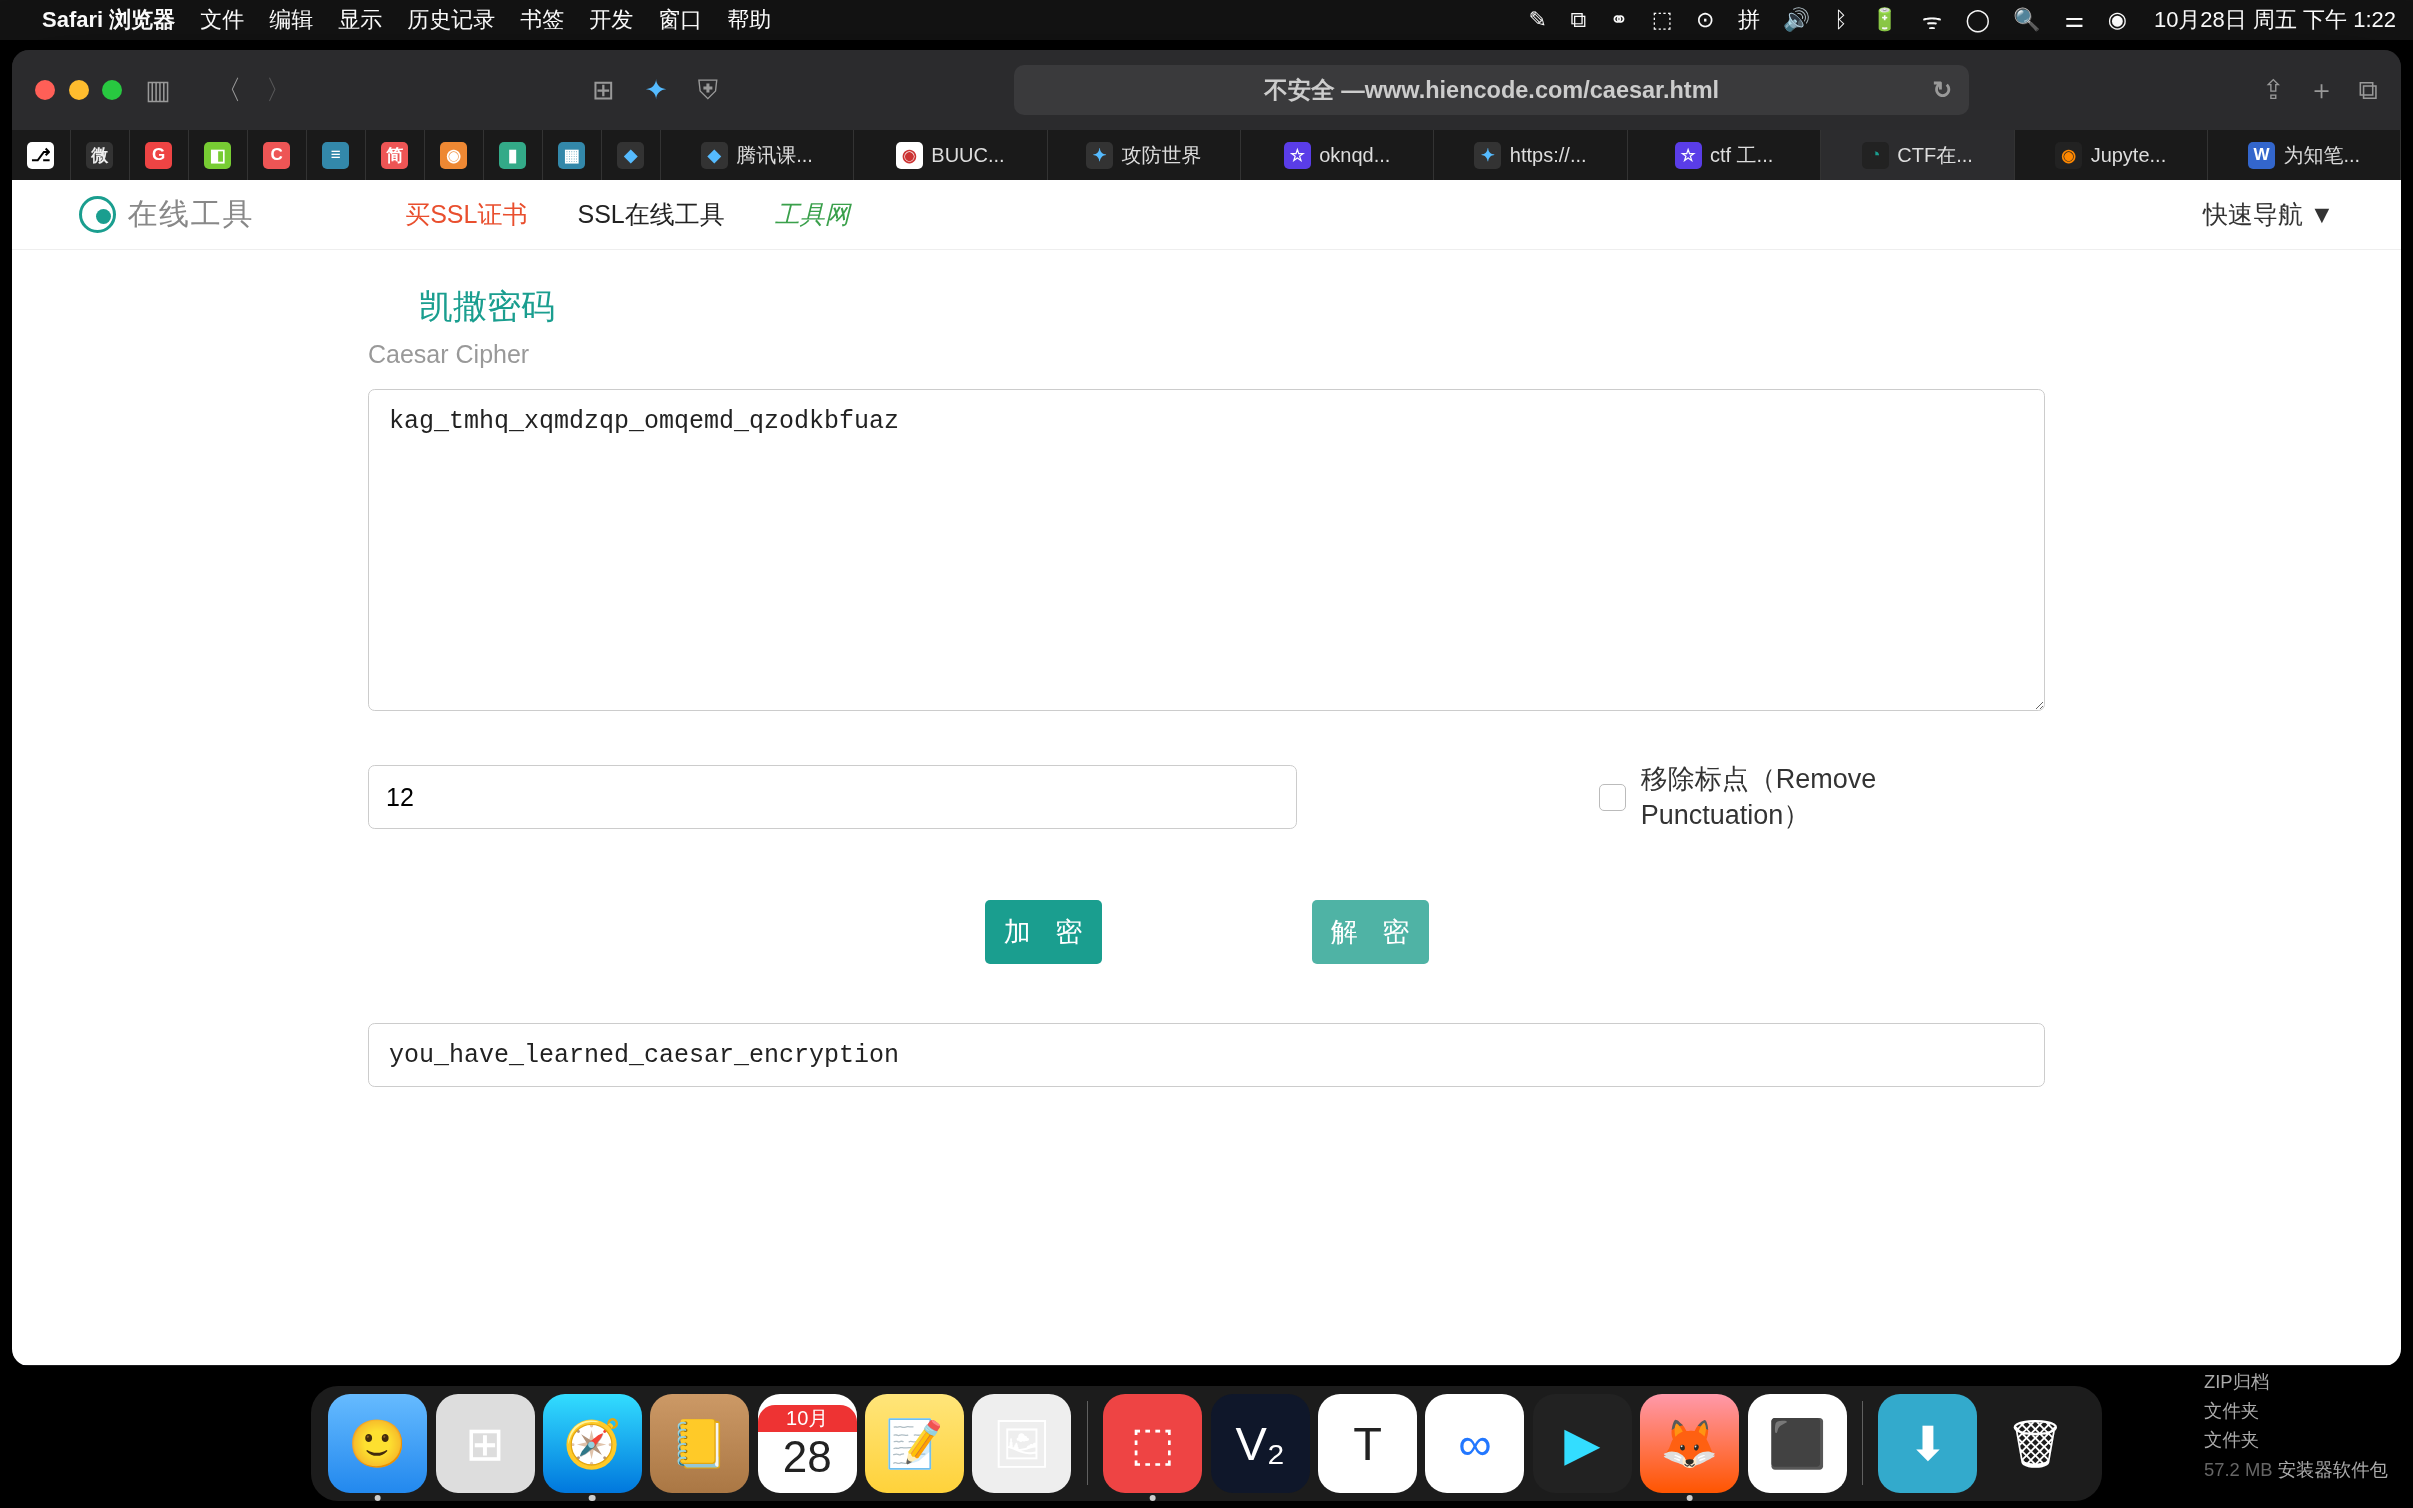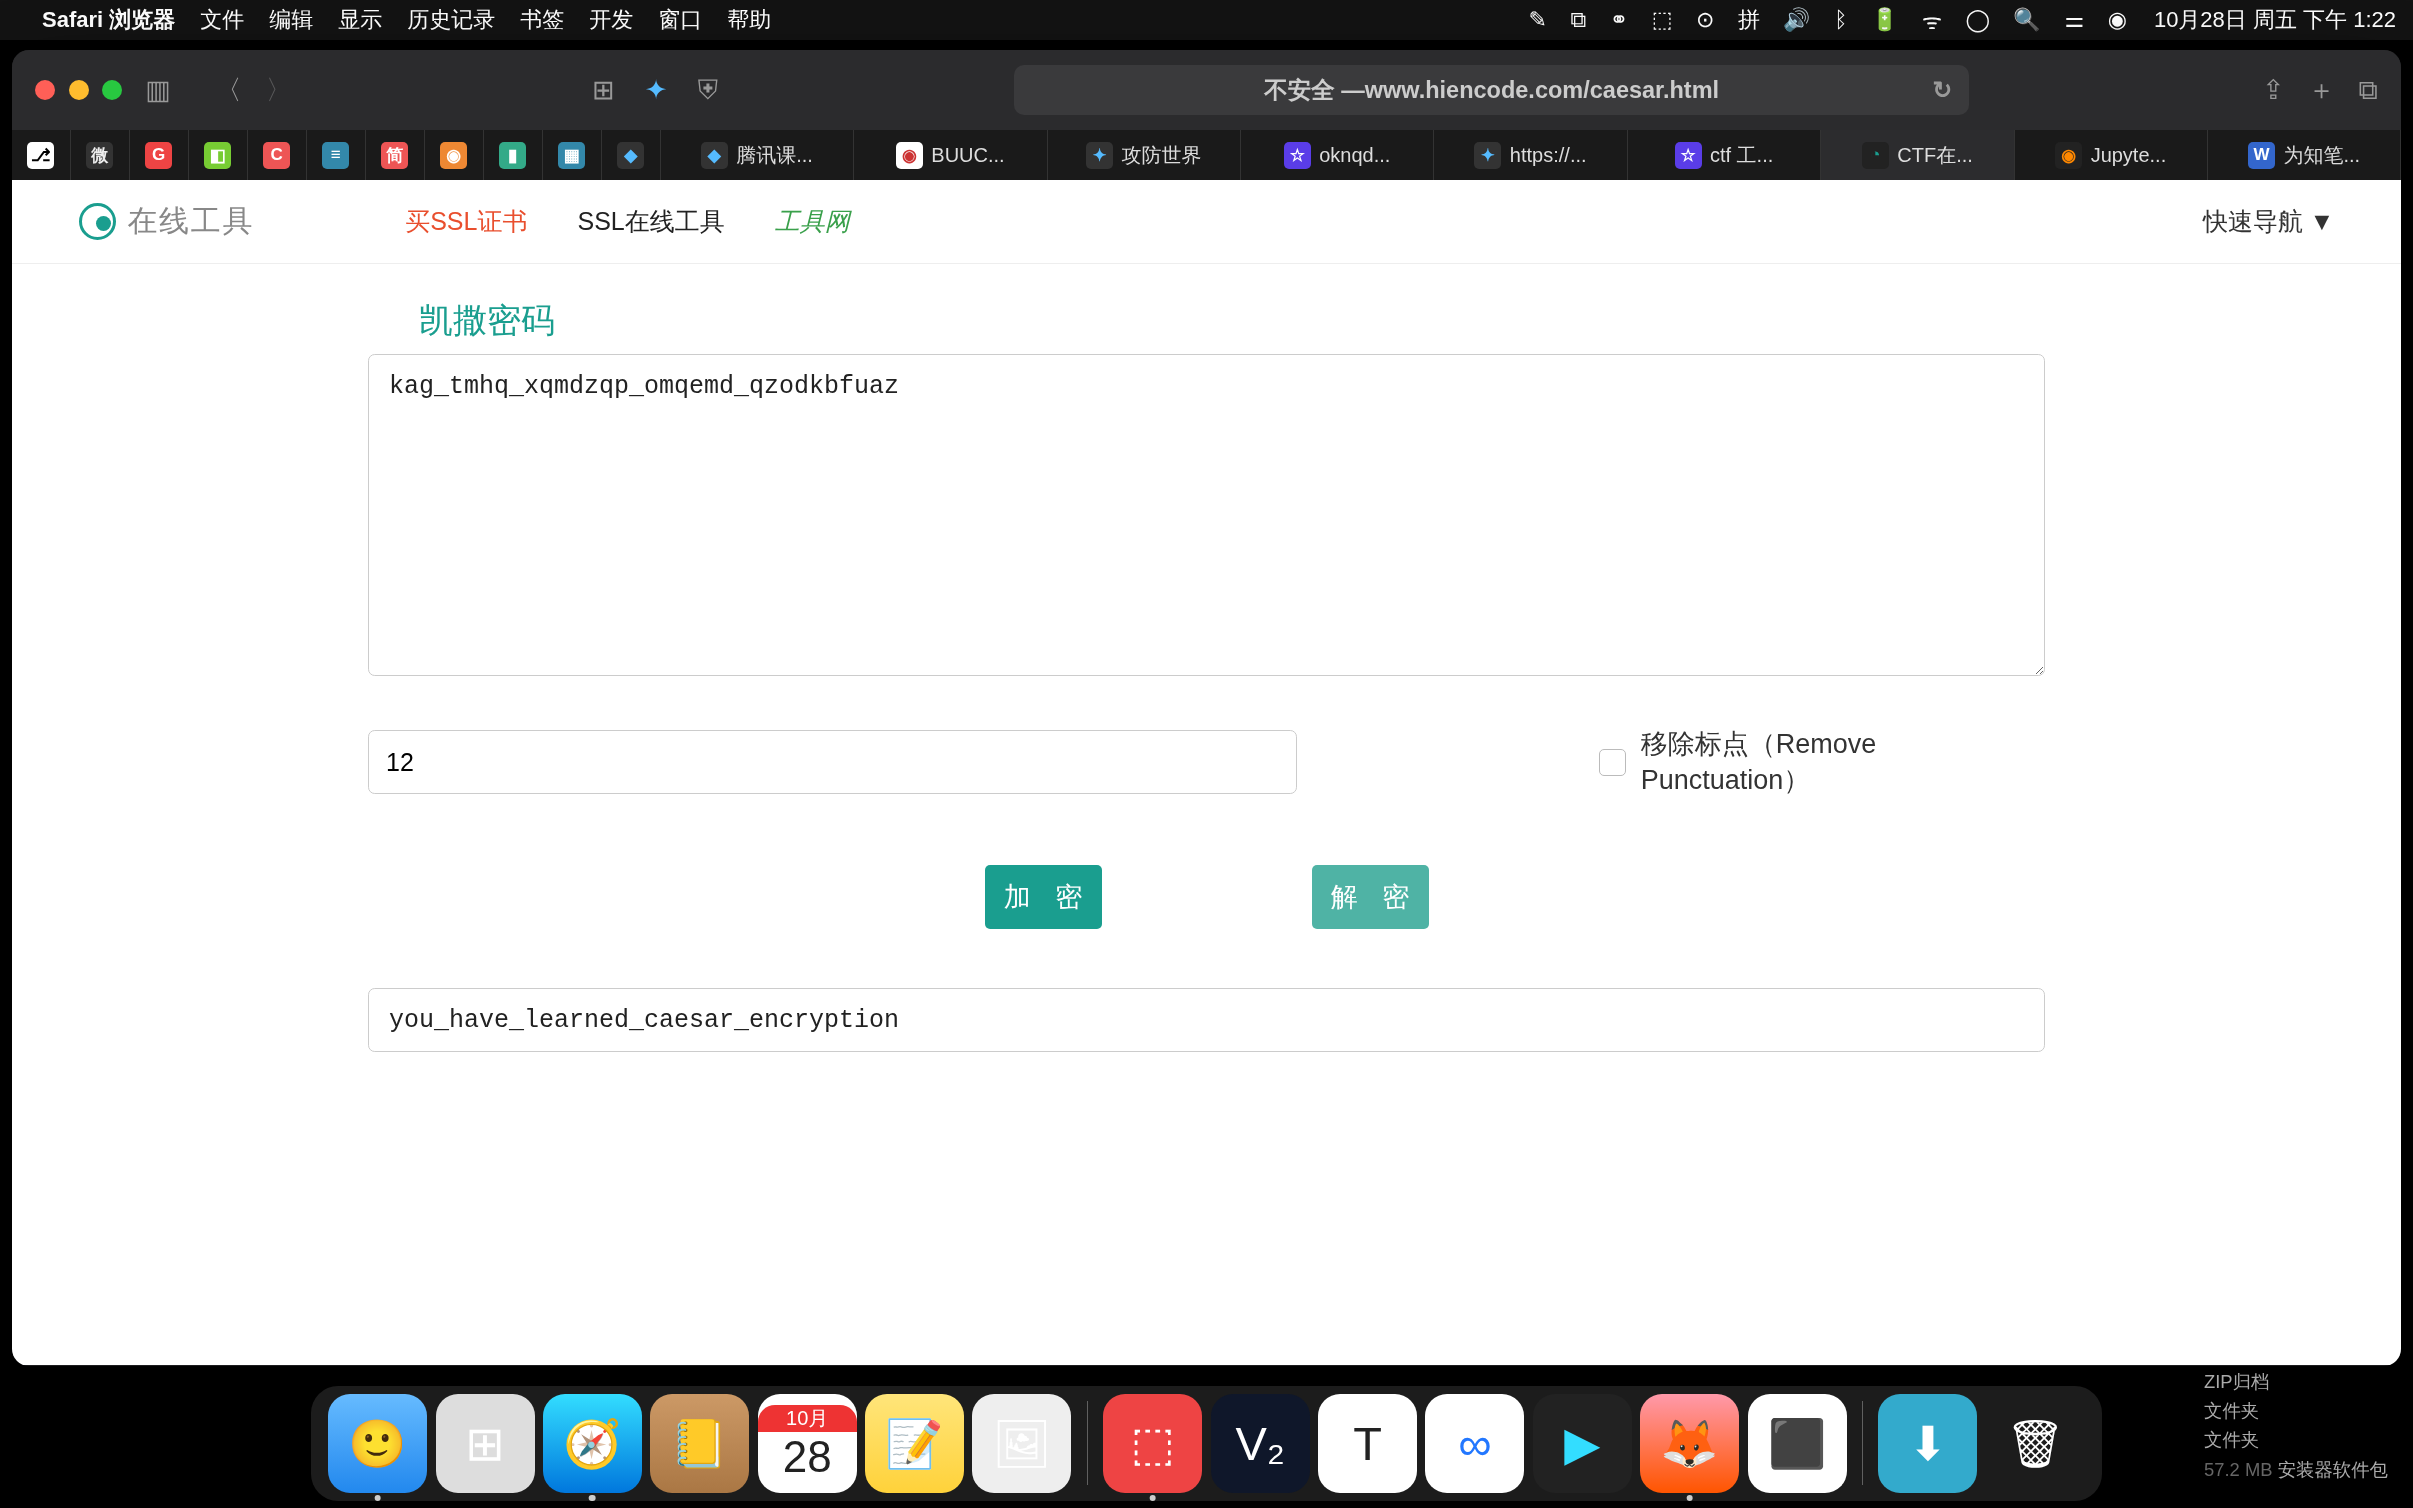--- a/index.html
+++ b/index.html
@@ -106,21 +106,21 @@
   font-size: 17px; font-weight: bold;
 }
 
 
 .page {
   background: #fff;
   height: calc(100% - 131px);
   overflow: hidden;
 }
 .page-header {
-  height: 84px;
+  height: 70px;
   display: flex;
   align-items: center;
   padding: 0 67px;
   border-bottom: 0.8px solid #eee;
 }
 .site-logo { display: flex; align-items: center; gap: 11.7px; }
 .site-logo-icon {
   width: 37px; height: 37px; border-radius: 50%;
   border: 3.4px solid #1a9e8f; position: relative;
   display: inline-block;
@@ -409,20 +409,21 @@
         <span class="green">工具网</span>
       </div>
       <div class="quick-nav">
         <span>快速导航</span>
         <span>▼</span>
       </div>
     </div>
 
     <div class="content">
       <div class="section-title">凯撒密码</div>
+      <div class="section-sub">Caesar Cipher</div>
       <textarea class="input-textarea" spellcheck="false" style="">kag_tmhq_xqmdzqp_omqemd_qzodkbfuaz</textarea>
 
       <div class="row-controls">
         <input class="shift-input" value="12" style="">
         <div class="checkbox-wrap">
           <span class="checkbox-box"></span>
           <span>移除标点（Remove Punctuation）</span>
         </div>
       </div>
 

